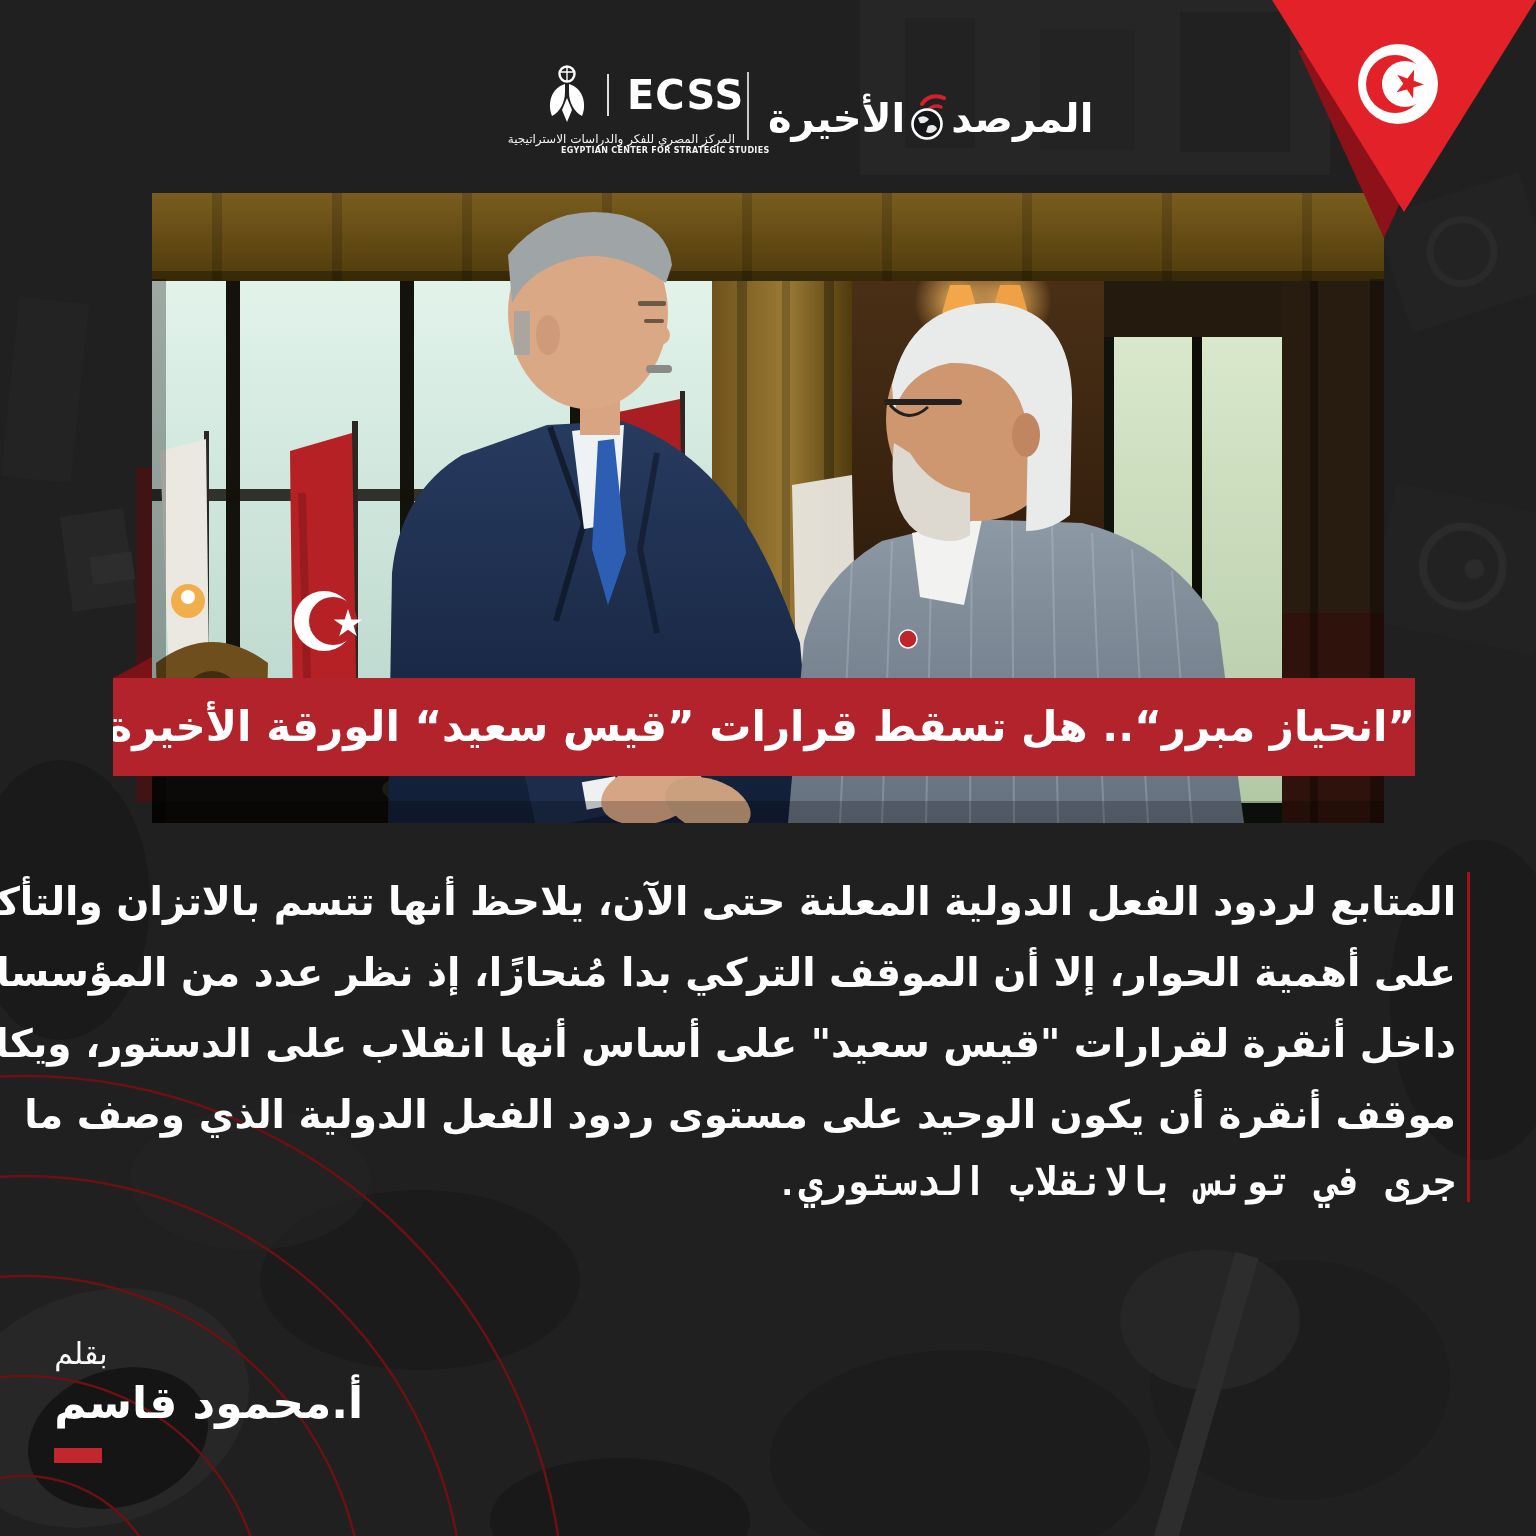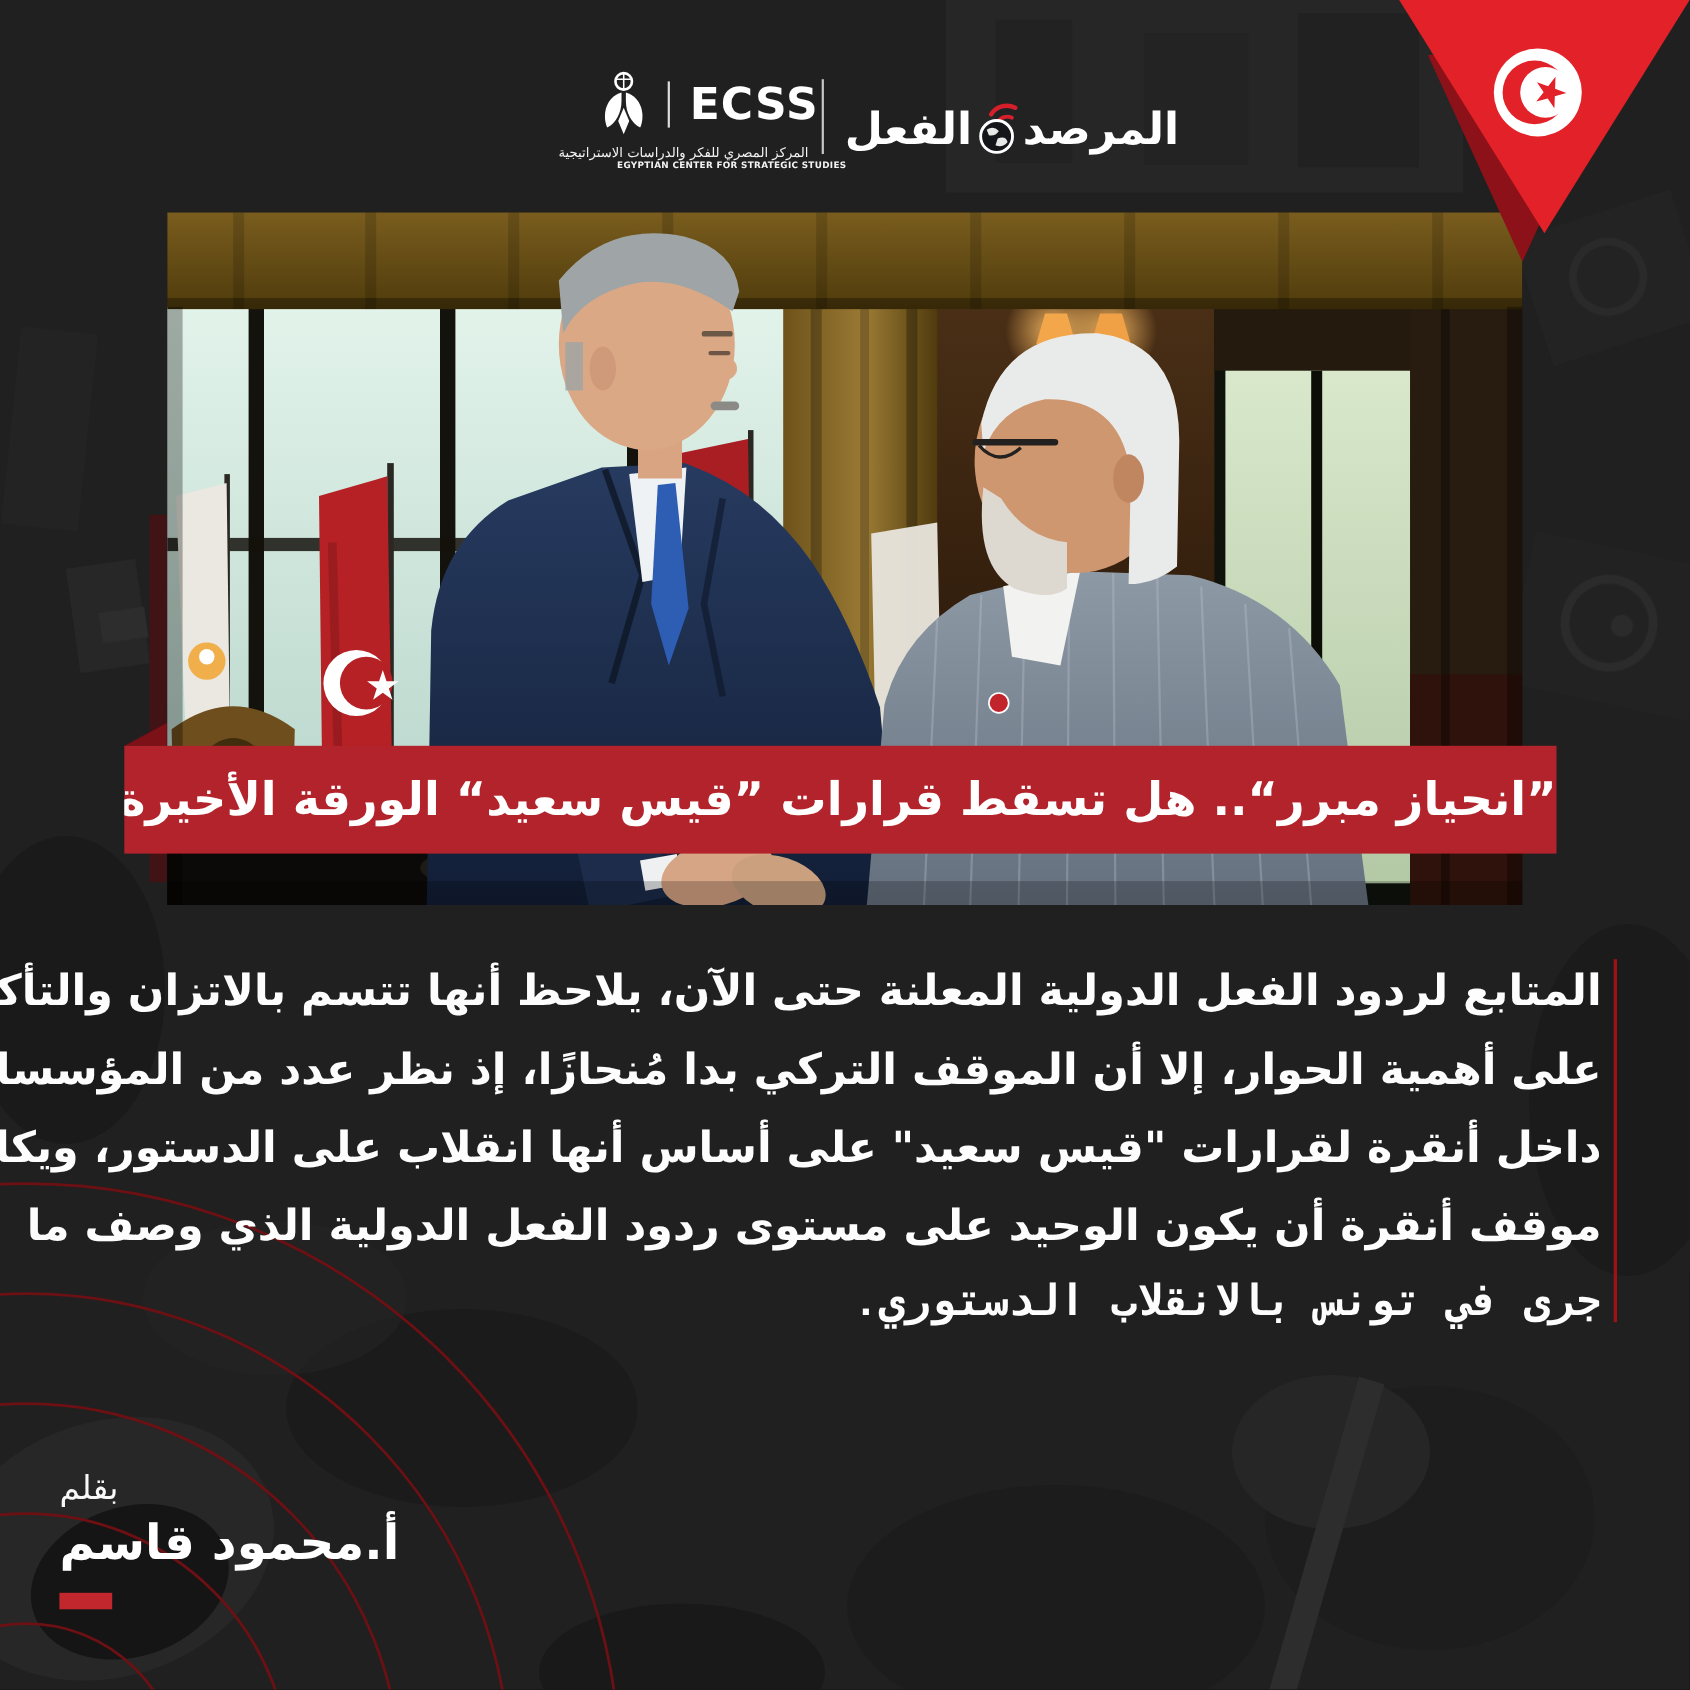--- a/index.html
+++ b/index.html
@@ -312,21 +312,21 @@
         <span class="obs-word">المرصد</span>
         <span>
           <svg width="40" height="52" viewBox="0 0 40 52">
             <path d="M14,14 A17,17 0 0 1 36,8" fill="none" stroke="#d5202c" stroke-width="4" stroke-linecap="round"></path>
             <path d="M20,21 A10,10 0 0 1 33,17" fill="none" stroke="#d5202c" stroke-width="3.4" stroke-linecap="round"></path>
             <circle cx="19" cy="34" r="14.5" fill="#15161a" stroke="#fff" stroke-width="2.6"></circle>
             <path d="M10,28 Q16,24 21,29 Q18,34 12,33 Z" fill="#fff" opacity="0.9"></path>
             <path d="M20,36 Q27,33 29,39 Q24,45 18,42 Z" fill="#fff" opacity="0.9"></path>
           </svg>
         </span>
-        <span class="obs-word">الفعل</span>
+        <span class="obs-word">الأخيرة</span>
       </div>
     </div>
   </div>
 
   <div id="banner-fold"></div>
   <div id="banner">
     <div id="headline">”انحياز مبرر“.. هل تسقط قرارات ”قيس سعيد“ الورقة الأخيرة لأنقرة في المنطقة؟</div>
   </div>
 
   <div id="article-rule"></div>

